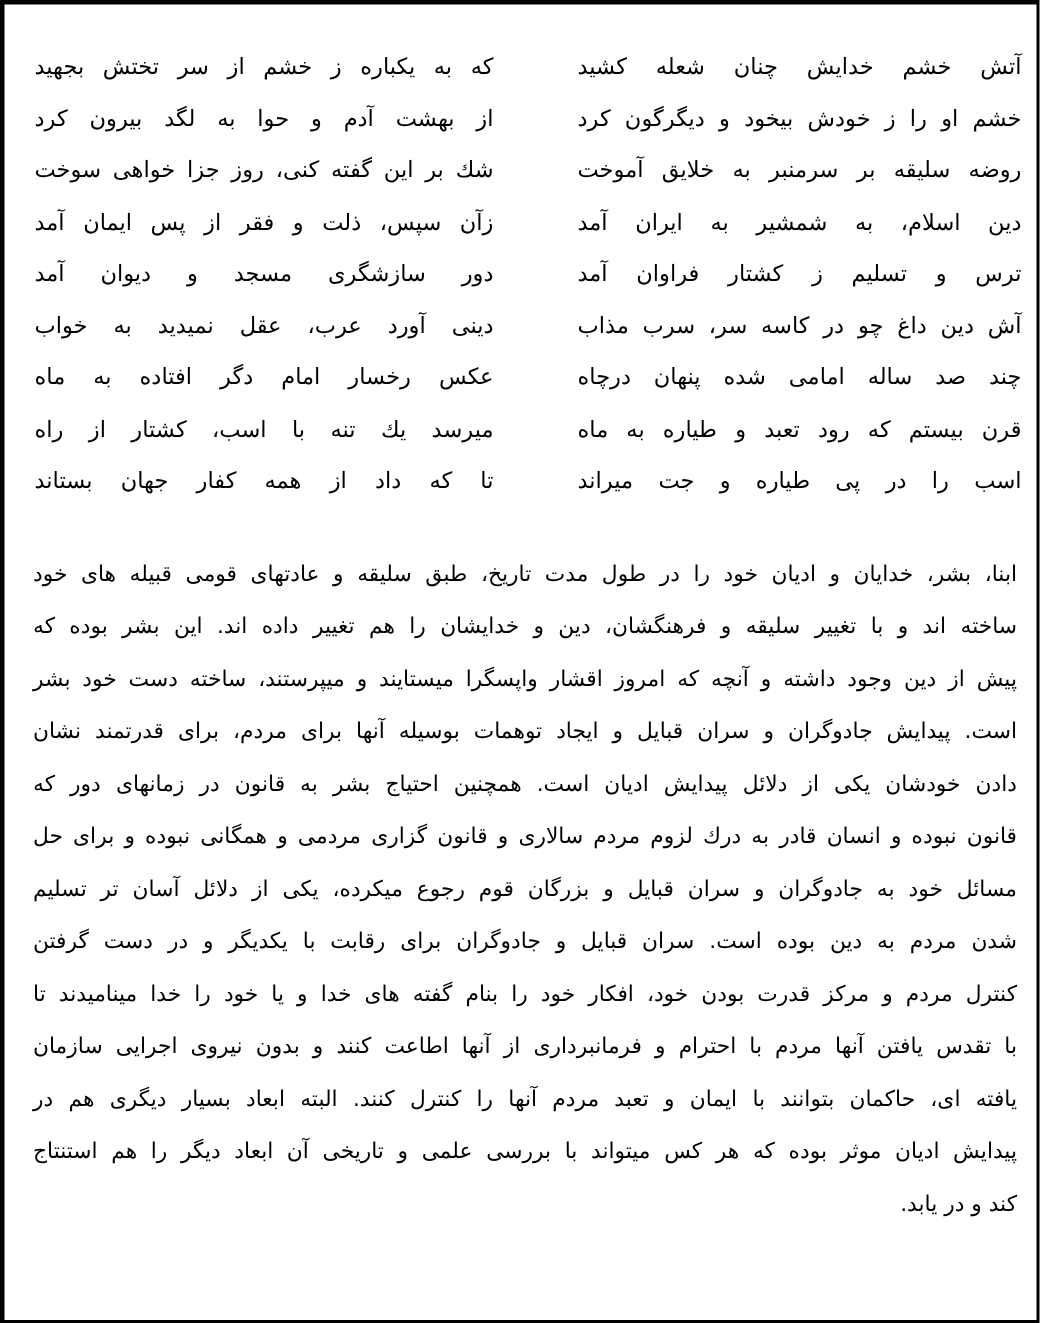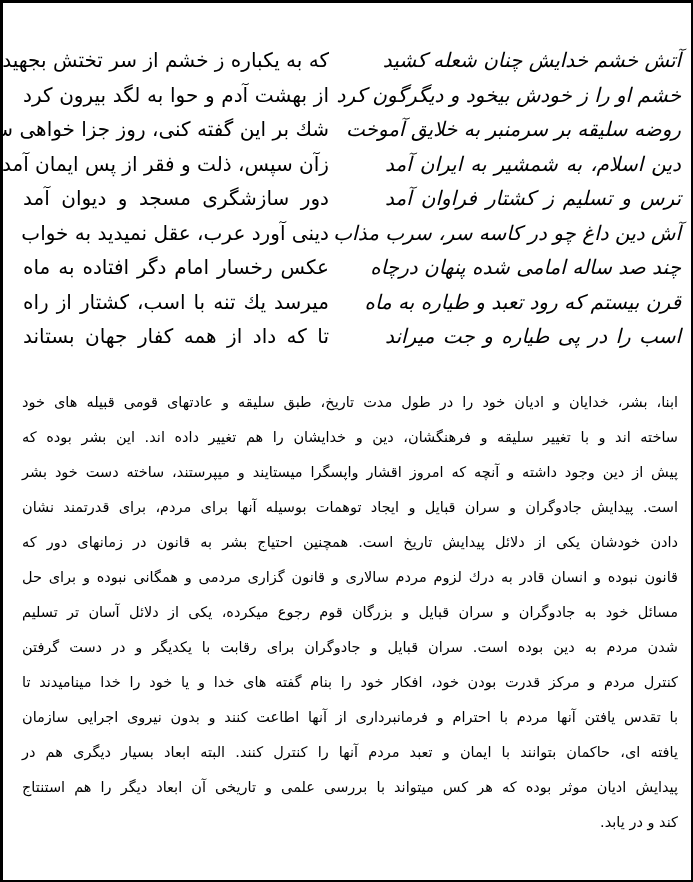--- a/index.html
+++ b/index.html
@@ -22,34 +22,34 @@
       top: 24px;
       left: 0;
       right: 0;
     }
     .couplet {
       position: relative;
       height: 34.5px;
     }
     .hemistich {
       position: absolute;
-      top: 16px;
+      top: 0;
       direction: rtl;
       white-space: nowrap;
-      font-size: 20px;
+      font-size: 15px;
       line-height: 34.5px;
       text-align: justify;
       text-align-last: justify;
     }
-    .hemistich.first { right: 10px; width: 296px; font-style: italic; }
+    .hemistich.first { right: 10px; width: 296px; }
     .hemistich.second { right: 362px; width: 306px; }
 
     .prose {
       position: absolute;
-      top: 382px;
+      top: 363px;
       left: 19px;
       width: 656px;
       direction: rtl;
     }
     .prose-line {
       height: 35px;
       line-height: 35px;
       font-size: 14.5px;
       white-space: nowrap;
       text-align: justify;
@@ -102,21 +102,21 @@
       <div class="hemistich first">اسب را در پی طیاره و جت میراند</div>
       <div class="hemistich second">تا که داد از همه کفار جهان بستاند</div>
     </div>
   </div>
 
   <div class="prose">
     <div class="prose-line">ابنا، بشر، خدایان و ادیان خود را در طول مدت تاریخ، طبق سلیقه و عادتهای قومی قبیله های خود</div>
     <div class="prose-line">ساخته اند و با تغییر سلیقه و فرهنگشان، دین و خدایشان را هم تغییر داده اند. این بشر بوده که</div>
     <div class="prose-line">پیش از دین وجود داشته و آنچه که امروز اقشار واپسگرا میستایند و میپرستند، ساخته دست خود بشر</div>
     <div class="prose-line">است.  پیدایش جادوگران و سران قبایل و ایجاد توهمات بوسیله آنها برای مردم، برای قدرتمند نشان</div>
-    <div class="prose-line">دادن خودشان یکی از دلائل پیدایش تاریخ است. همچنین احتیاج بشر به قانون در زمانهای دور که</div>
+    <div class="prose-line">دادن خودشان یکی از دلائل پیدایش ادیان است. همچنین احتیاج بشر به قانون در زمانهای دور که</div>
     <div class="prose-line">قانون نبوده و انسان قادر به درك لزوم مردم سالاری و قانون گزاری مردمی و همگانی نبوده و برای حل</div>
     <div class="prose-line">مسائل خود به جادوگران و سران قبایل و بزرگان قوم رجوع میکرده، یکی از دلائل  آسان تر تسلیم</div>
     <div class="prose-line">شدن مردم به دین بوده است.  سران قبایل و جادوگران برای رقابت با یکدیگر و در دست گرفتن</div>
     <div class="prose-line">کنترل مردم و مرکز قدرت بودن خود، افکار خود را بنام گفته های خدا و یا خود را خدا مینامیدند تا</div>
     <div class="prose-line">با تقدس یافتن آنها مردم با احترام و فرمانبرداری از آنها اطاعت کنند و  بدون نیروی اجرایی سازمان</div>
     <div class="prose-line">یافته ای، حاکمان بتوانند با ایمان و تعبد مردم  آنها را کنترل کنند. البته ابعاد بسیار دیگری هم در</div>
     <div class="prose-line">پیدایش ادیان موثر بوده که هر کس میتواند با بررسی علمی و تاریخی آن ابعاد دیگر را هم استنتاج</div>
     <div class="prose-line last-of-para">کند و در یابد.</div>
   </div>
 

